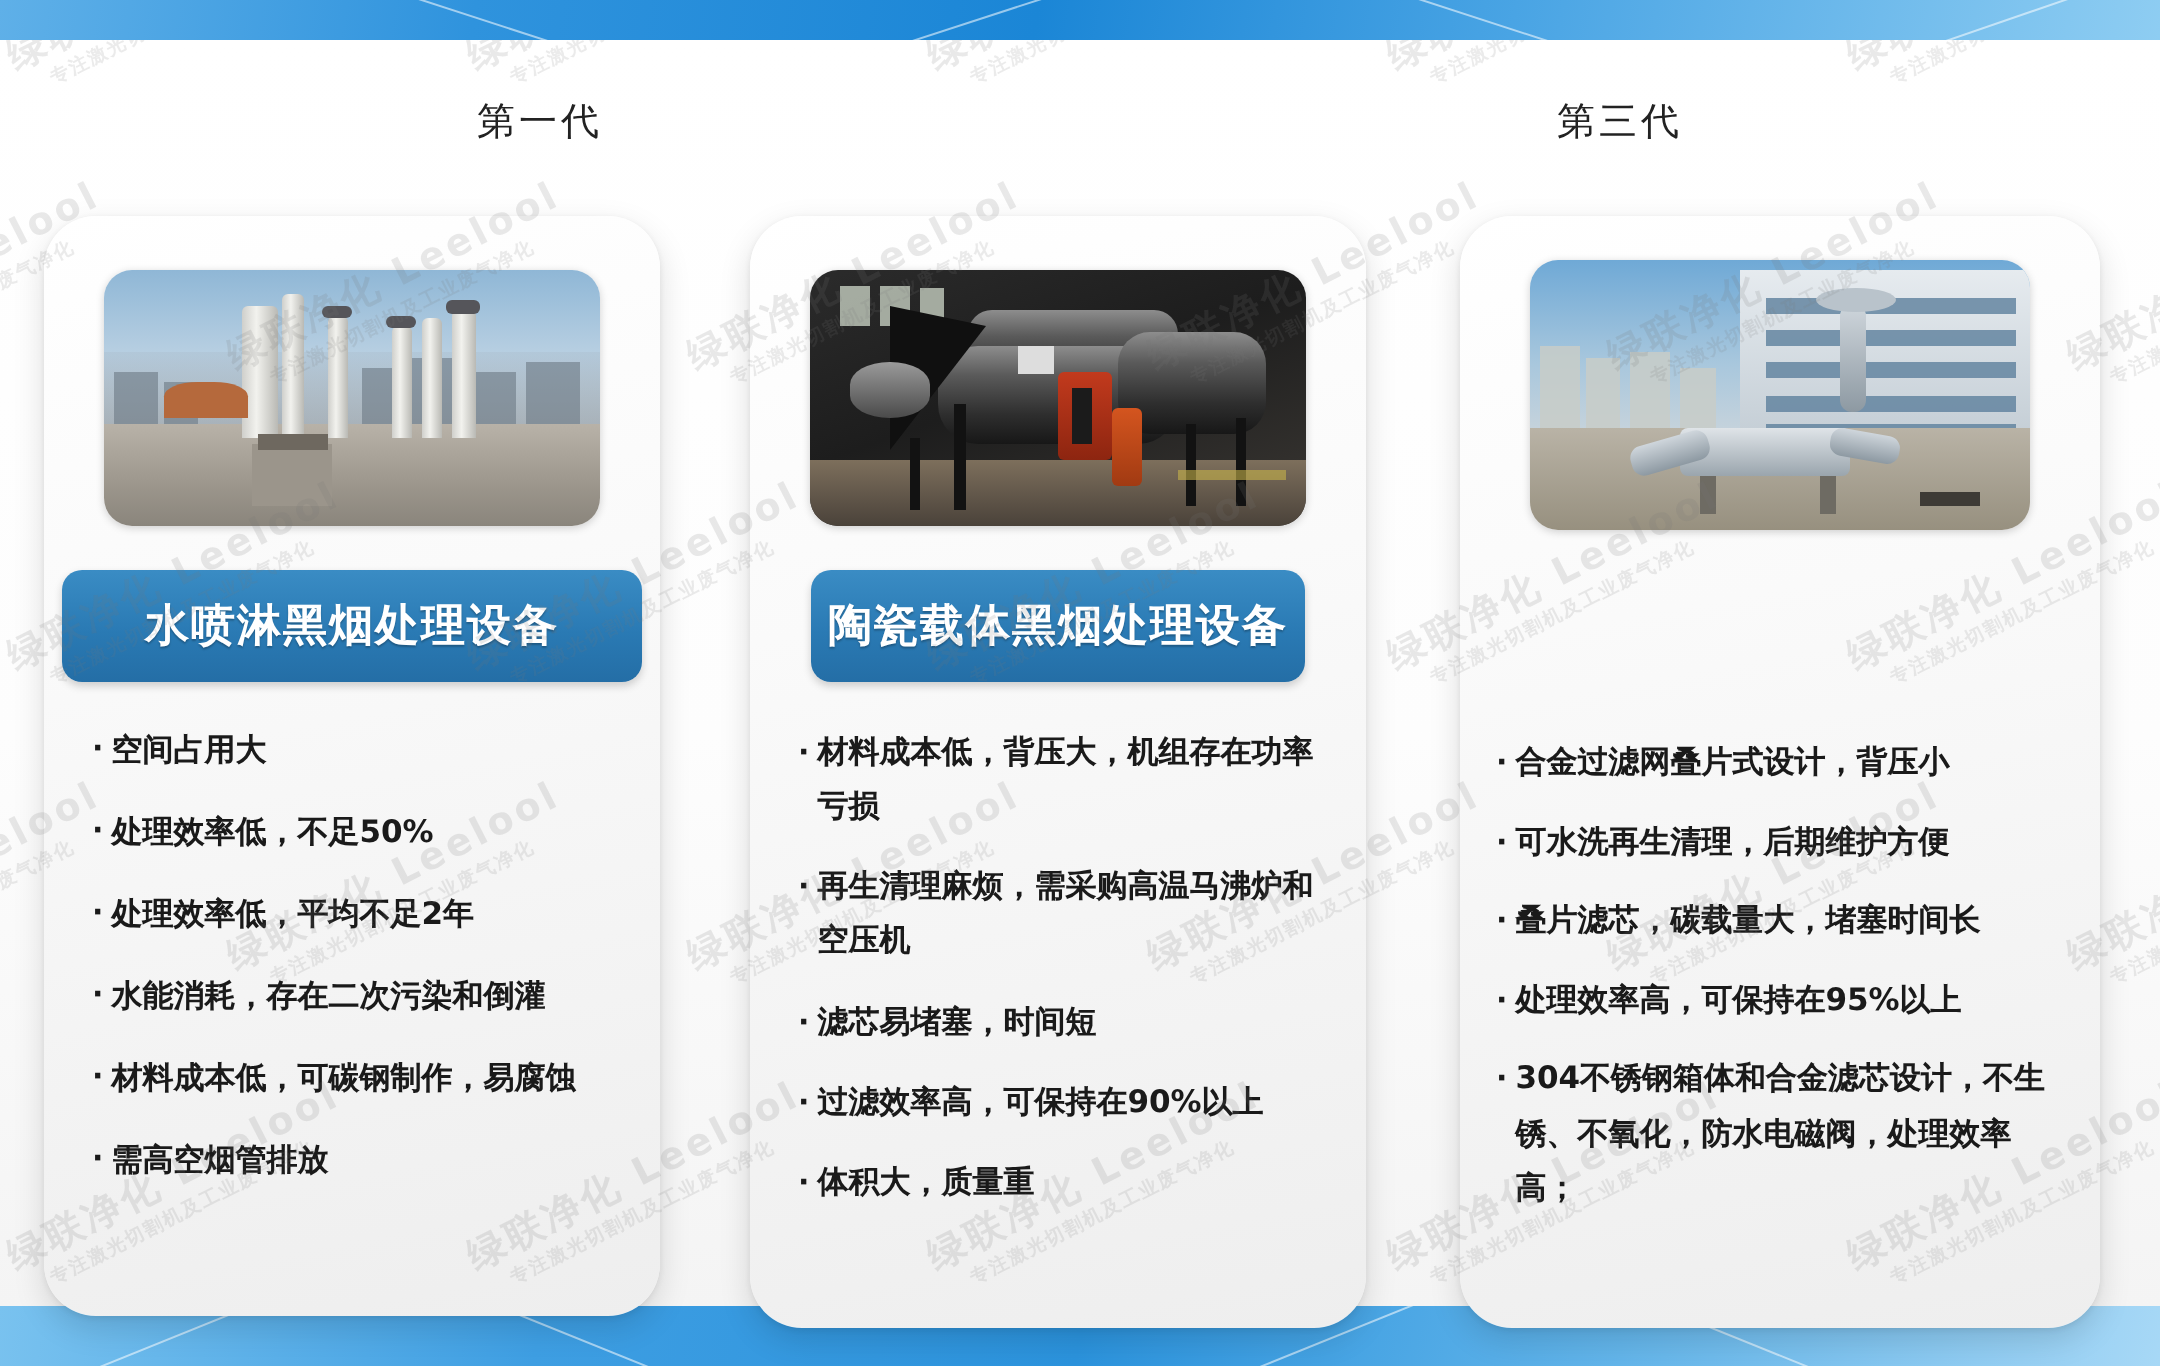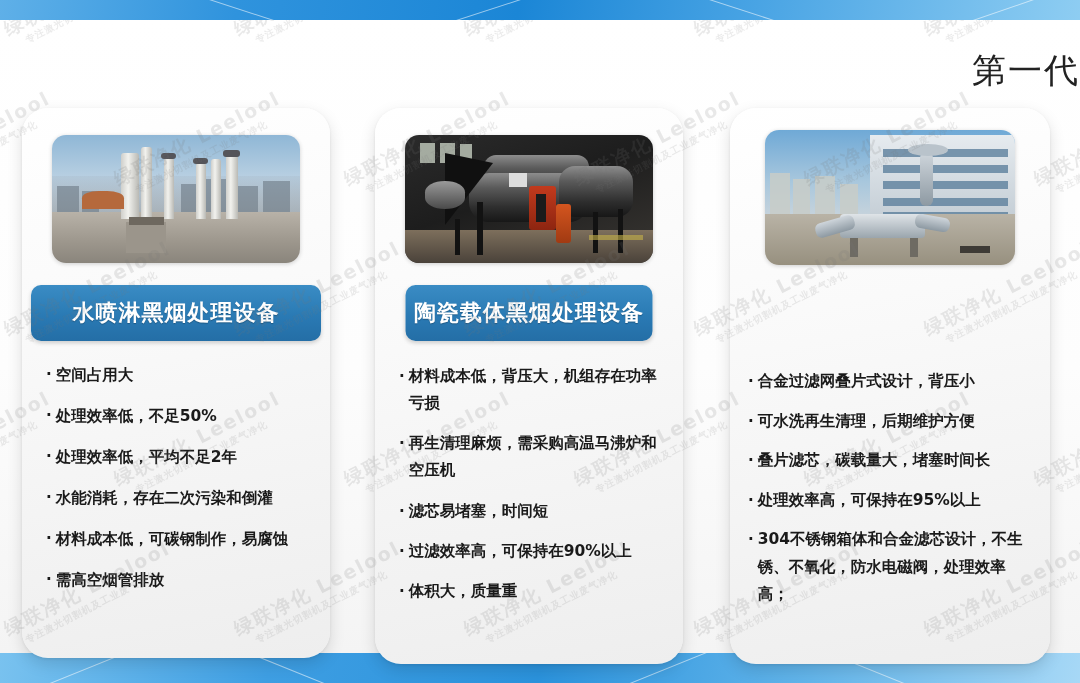--- a/index.html
+++ b/index.html
@@ -64,22 +64,22 @@
 
   
   .headings {
     position: absolute;
     top: 28px; left: 0; width: 1080px; height: 48px;
     display: flex;
     z-index: 5;
   }
   .heading {
     flex: 1 1 0;
-    text-align: right;
-    font-size: 34px;
+    text-align: center;
+    font-size: 19px;
     font-weight: 500;
     color: #222222;
     letter-spacing: 2px;
     font-family: "DejaVu Sans", "Liberation Sans", sans-serif;
   }
 
   
   .cards {
     position: absolute;
     top: 88px; left: 0;
@@ -202,20 +202,21 @@
   <div class="banner-line" style="left:200px; top:-4px; width:170px; transform:rotate(18deg);"></div>
   <div class="banner-line" style="left:370px; top:48px; width:170px; transform:rotate(-18deg);"></div>
   <div class="banner-line" style="left:700px; top:-4px; width:180px; transform:rotate(18deg);"></div>
   <div class="banner-line" style="left:880px; top:52px; width:200px; transform:rotate(-19deg);"></div>
 </div>
 
 <div class="stage">
 
   <div class="headings">
     <div class="heading">第一代</div>
+    <div class="heading">第三代</div>
   </div>
 
   <div class="cards">
 
     <div class="card card-1">
 
       <div class="card-photo">
         <div class="photo-canvas">
           <div class="ph1-sky"></div>
           <div class="ph1-sky-far"></div>

